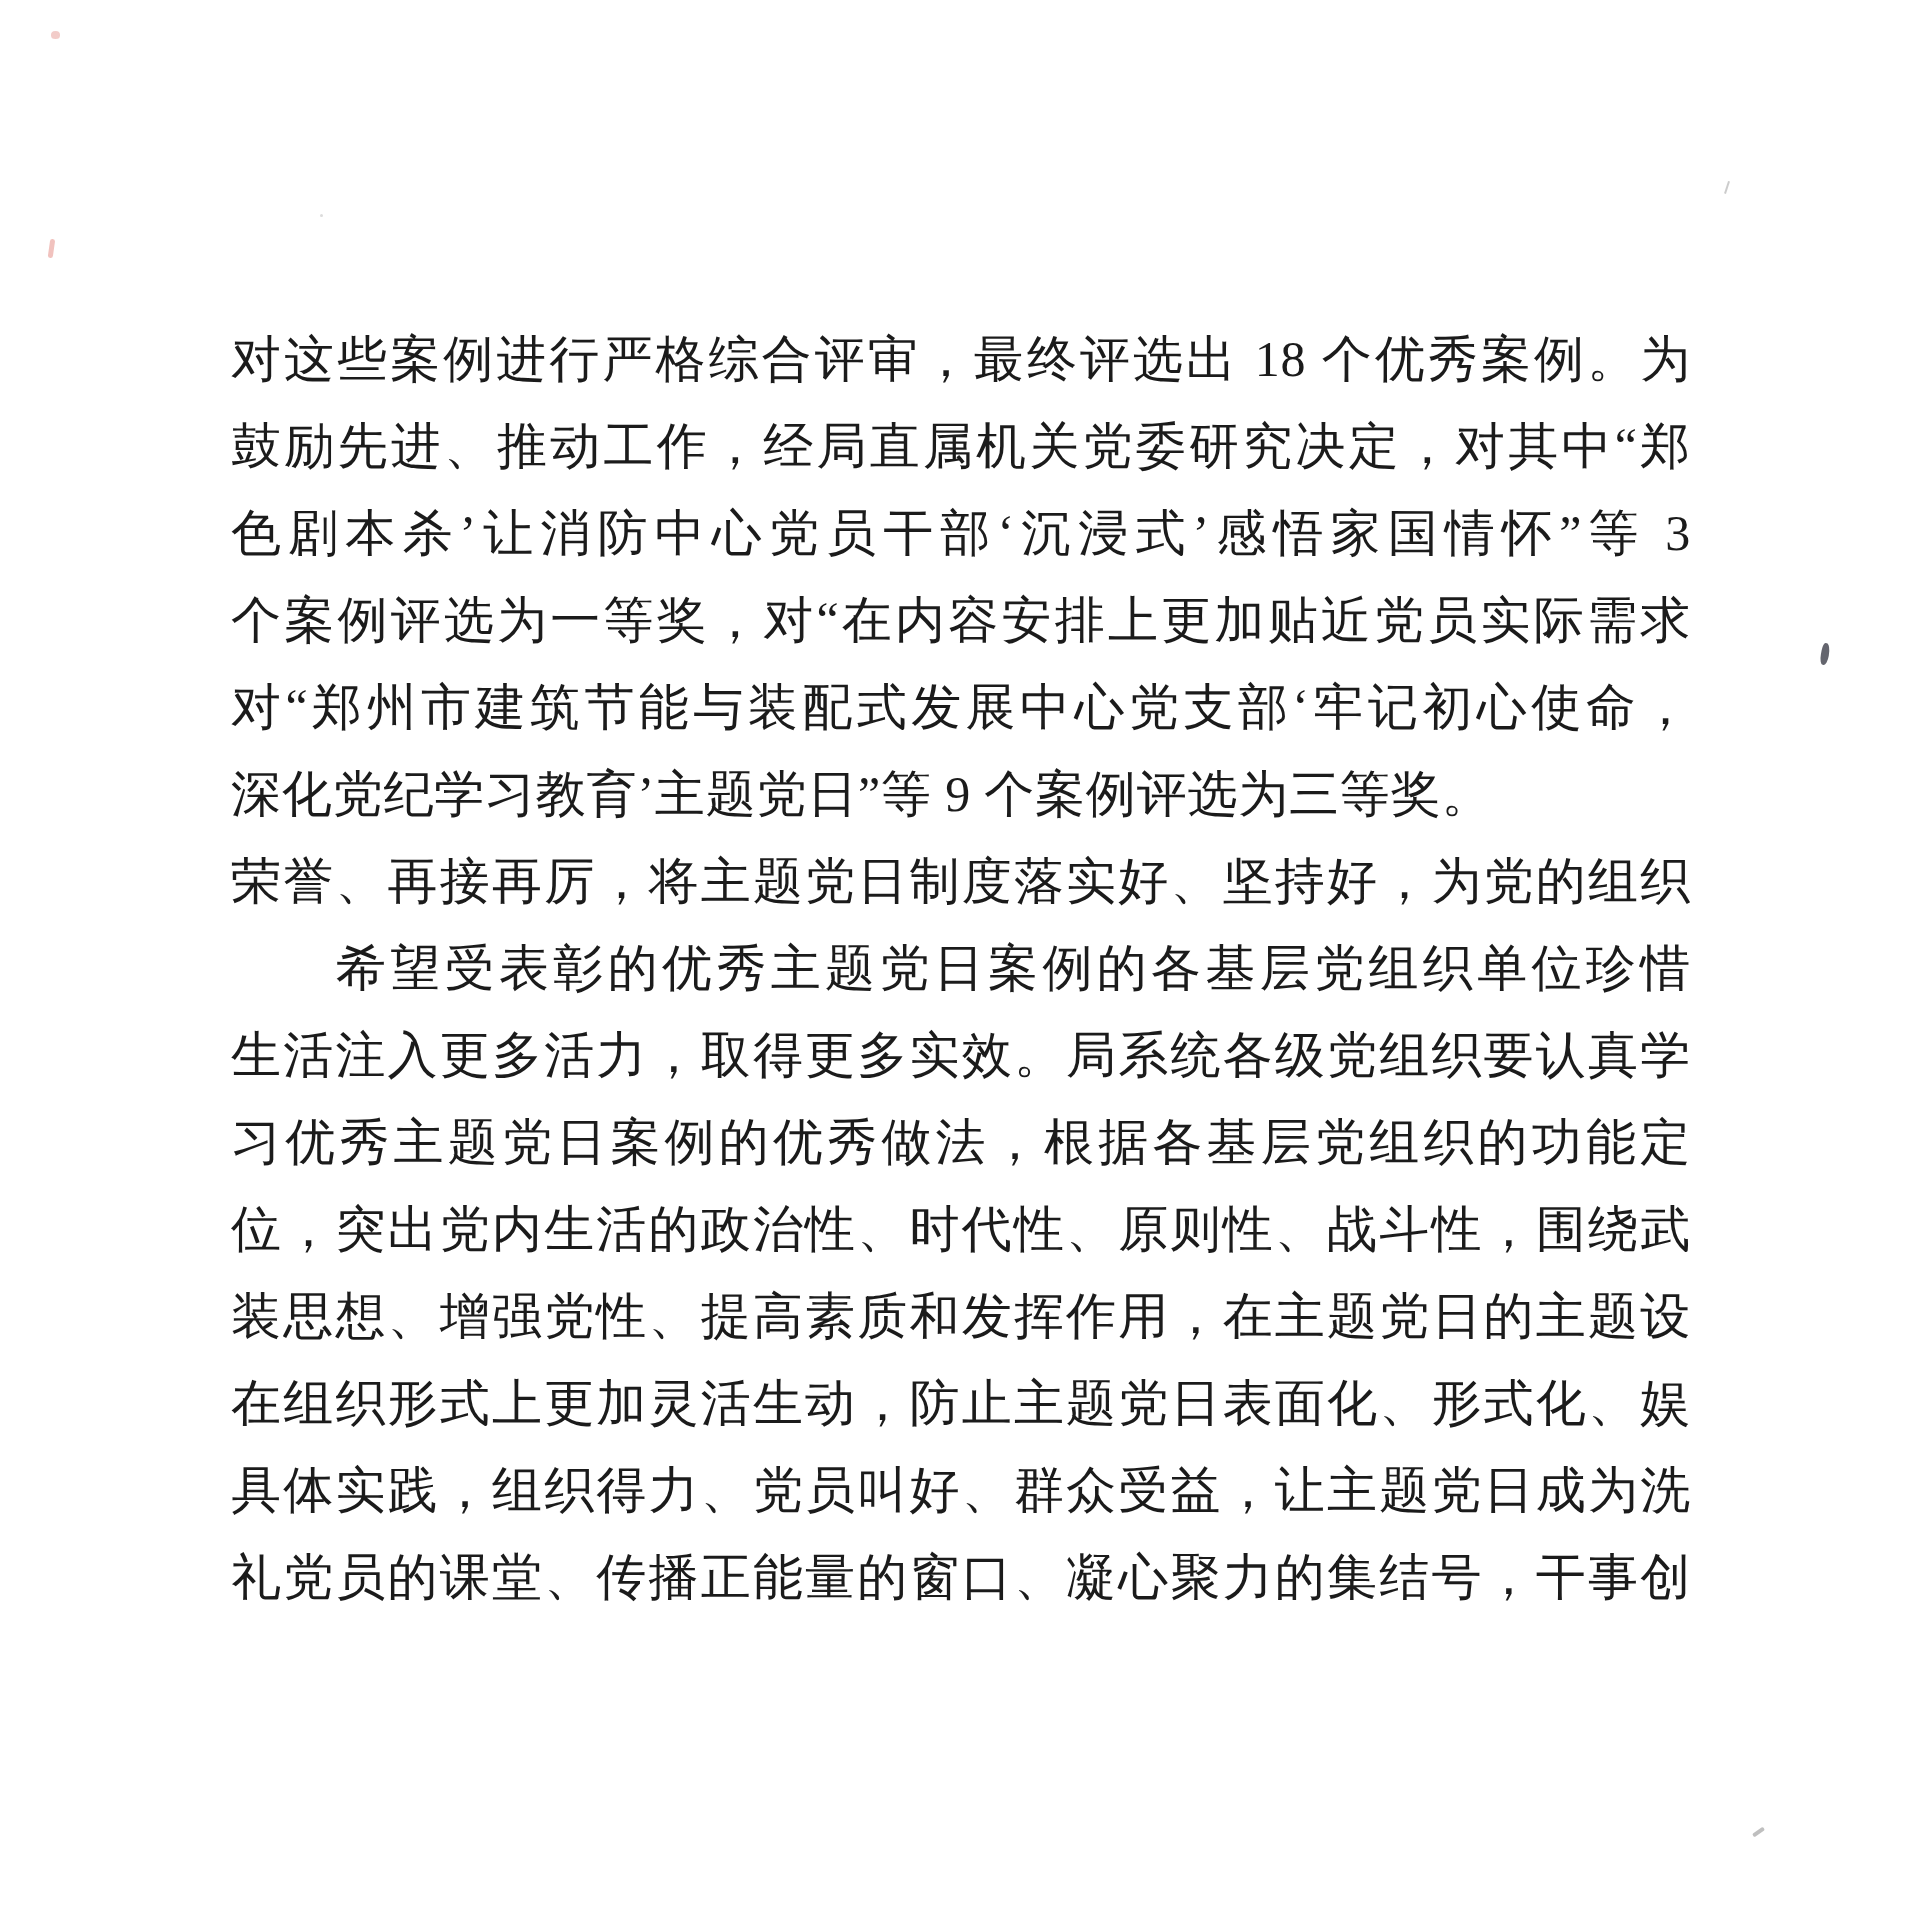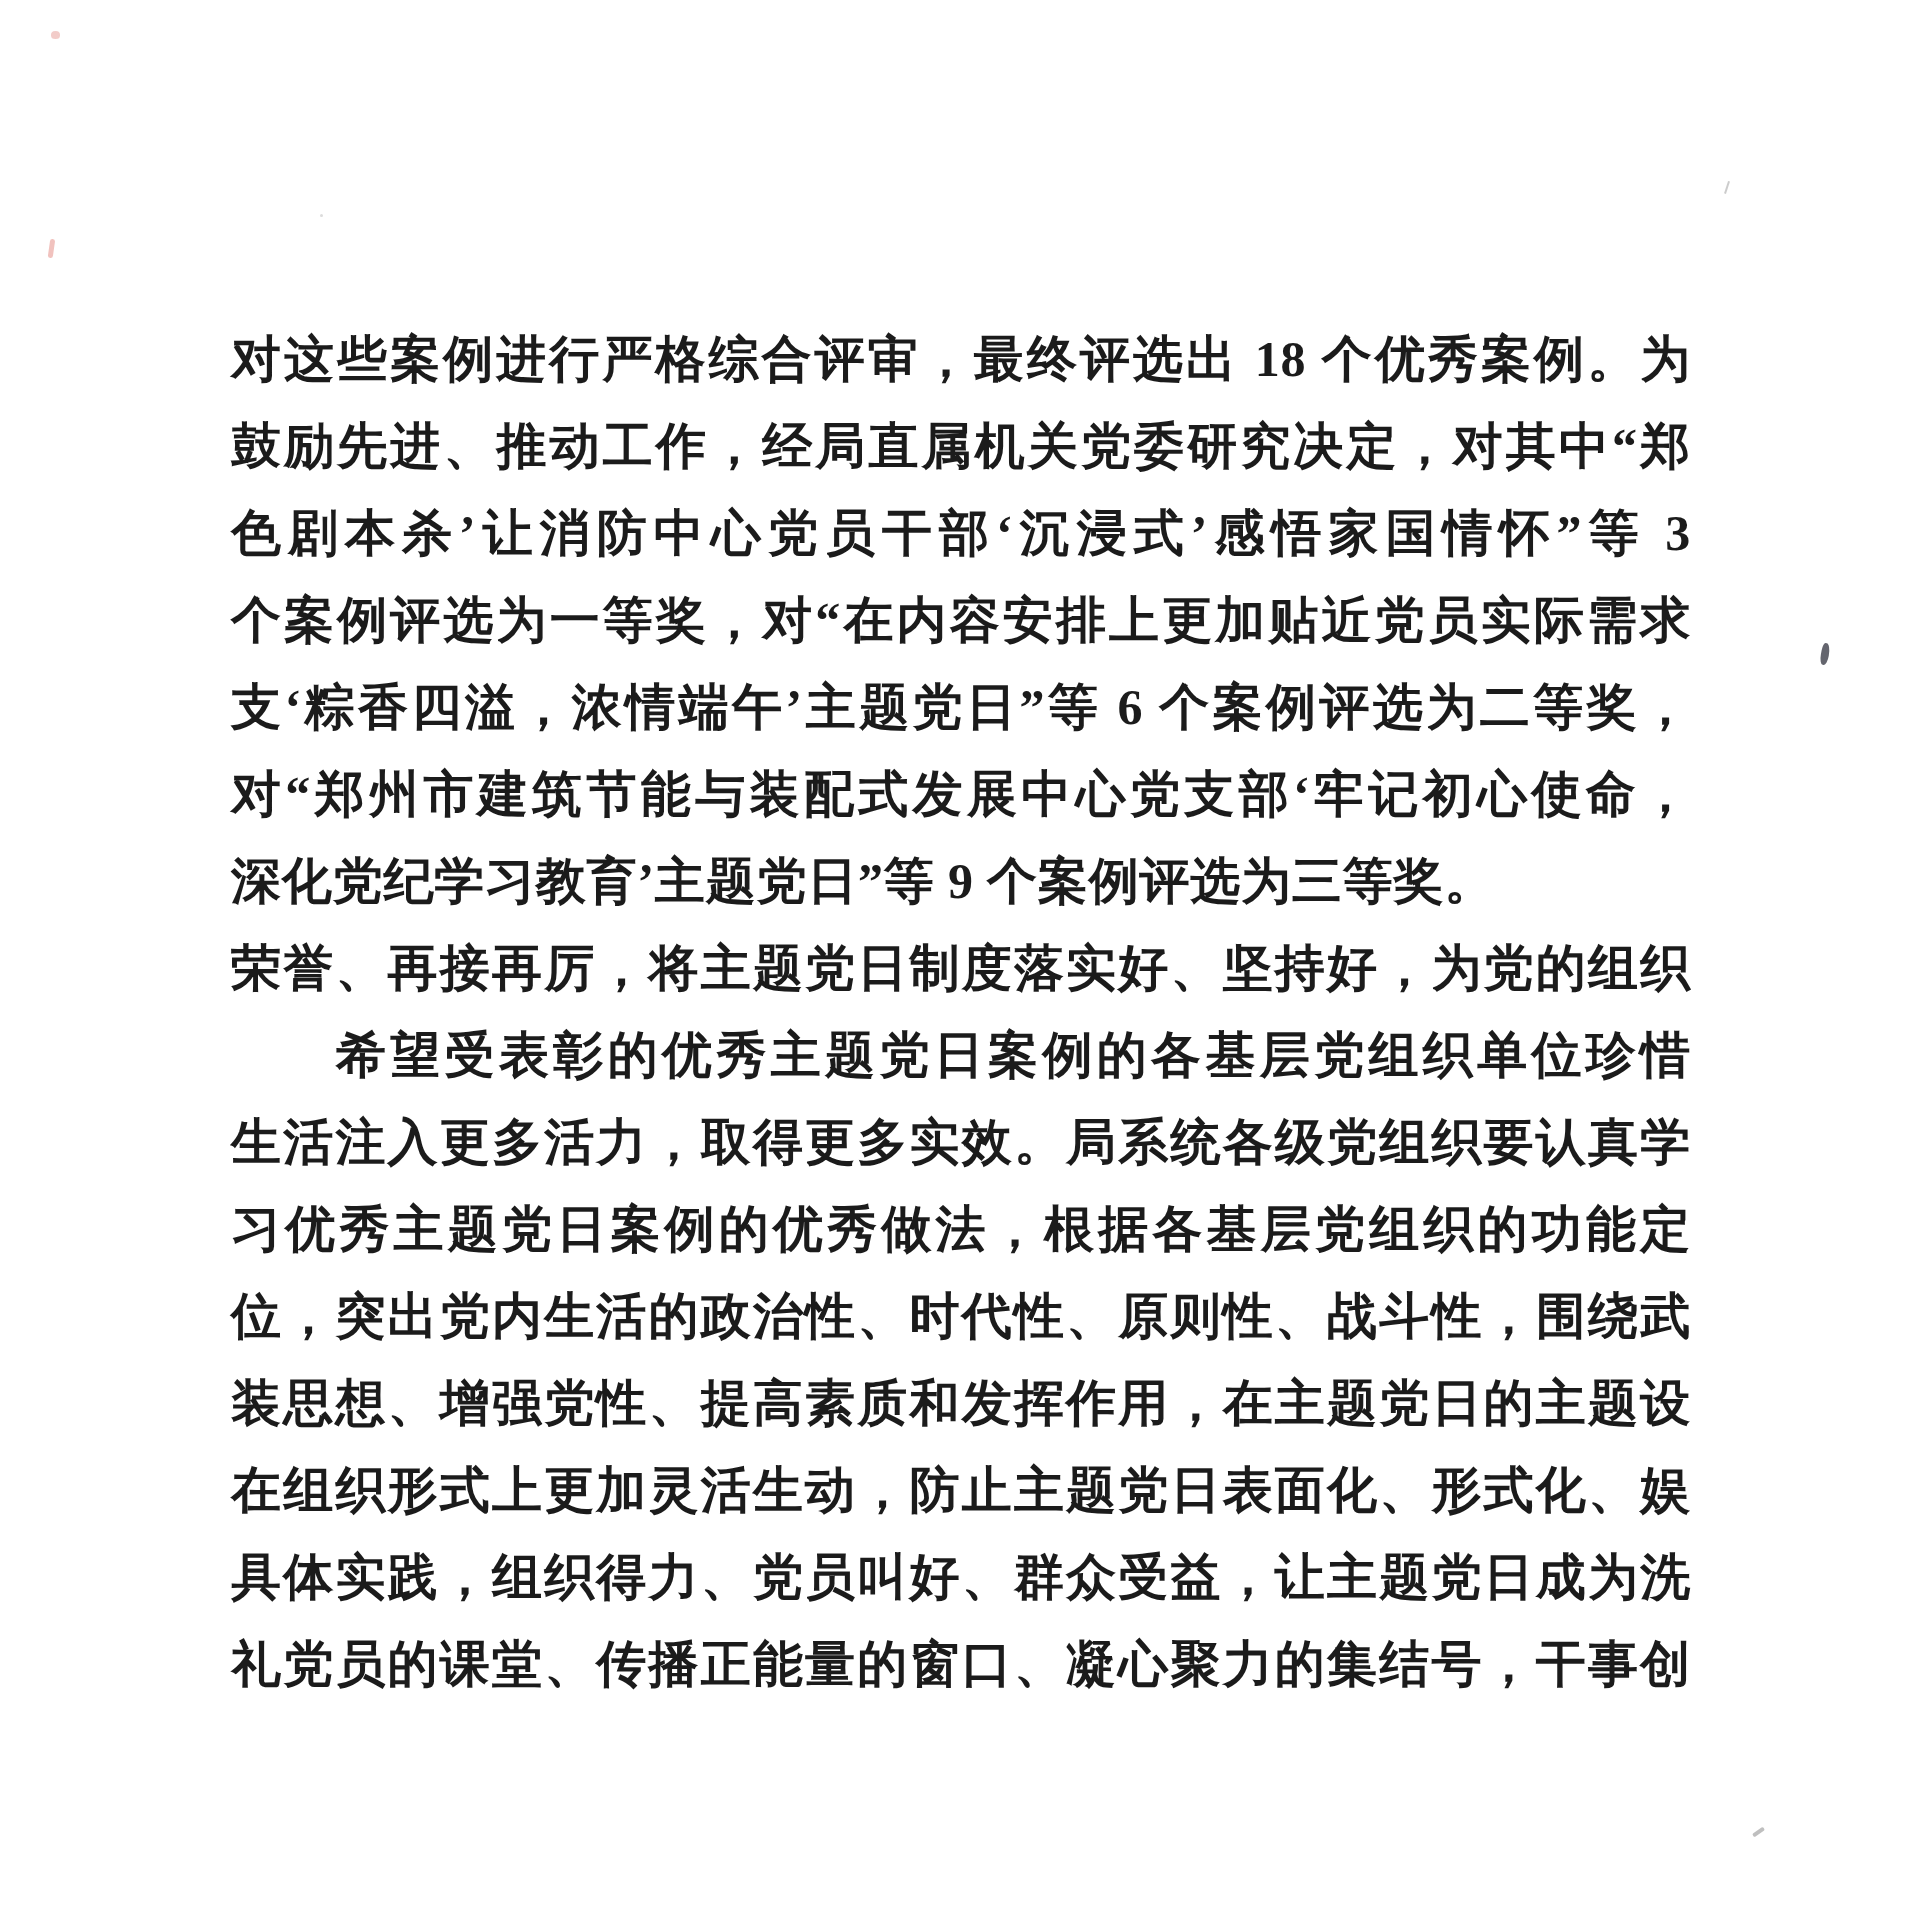--- a/index.html
+++ b/index.html
@@ -20,21 +20,20 @@
   .line{
     height:87px;
     line-height:87px;
     font-size:50px;
     letter-spacing:0.8px;
     white-space:nowrap;
     text-align:justify;
     text-align-last:justify;
     text-justify:inter-character;
     word-break:break-all;
-    font-weight:bold;
   }
   .line.para-end{
     text-align:center;
     text-align-last:left;
   }
   .line.indent{
     text-indent:105px;
   }
   
   .artifact{position:absolute;z-index:2;}
@@ -48,21 +47,20 @@
 </head>
 <body>
 
 <div class="page">
 
   <main class="body-text">
     <div class="line">对这些案例进行严格综合评审，最终评选出 18 个优秀案例。为</div>
     <div class="line">鼓励先进、推动工作，经局直属机关党委研究决定，对其中“郑</div>
     <div class="line">色剧本杀’让消防中心党员干部‘沉浸式’感悟家国情怀”等 3</div>
     <div class="line">个案例评选为一等奖，对“在内容安排上更加贴近党员实际需求</div>
-    <div class="line">支‘粽香四溢，浓情端午’主题党日”等 6 个案例评选为二等奖，</div>
     <div class="line">对“郑州市建筑节能与装配式发展中心党支部‘牢记初心使命，</div>
     <div class="line para-end">深化党纪学习教育’主题党日”等 9 个案例评选为三等奖。</div>
     <div class="line">荣誉、再接再厉，将主题党日制度落实好、坚持好，为党的组织</div>
     <div class="line indent">希望受表彰的优秀主题党日案例的各基层党组织单位珍惜</div>
     <div class="line">生活注入更多活力，取得更多实效。局系统各级党组织要认真学</div>
     <div class="line">习优秀主题党日案例的优秀做法，根据各基层党组织的功能定</div>
     <div class="line">位，突出党内生活的政治性、时代性、原则性、战斗性，围绕武</div>
     <div class="line">装思想、增强党性、提高素质和发挥作用，在主题党日的主题设</div>
     <div class="line">在组织形式上更加灵活生动，防止主题党日表面化、形式化、娱</div>
     <div class="line">具体实践，组织得力、党员叫好、群众受益，让主题党日成为洗</div>

